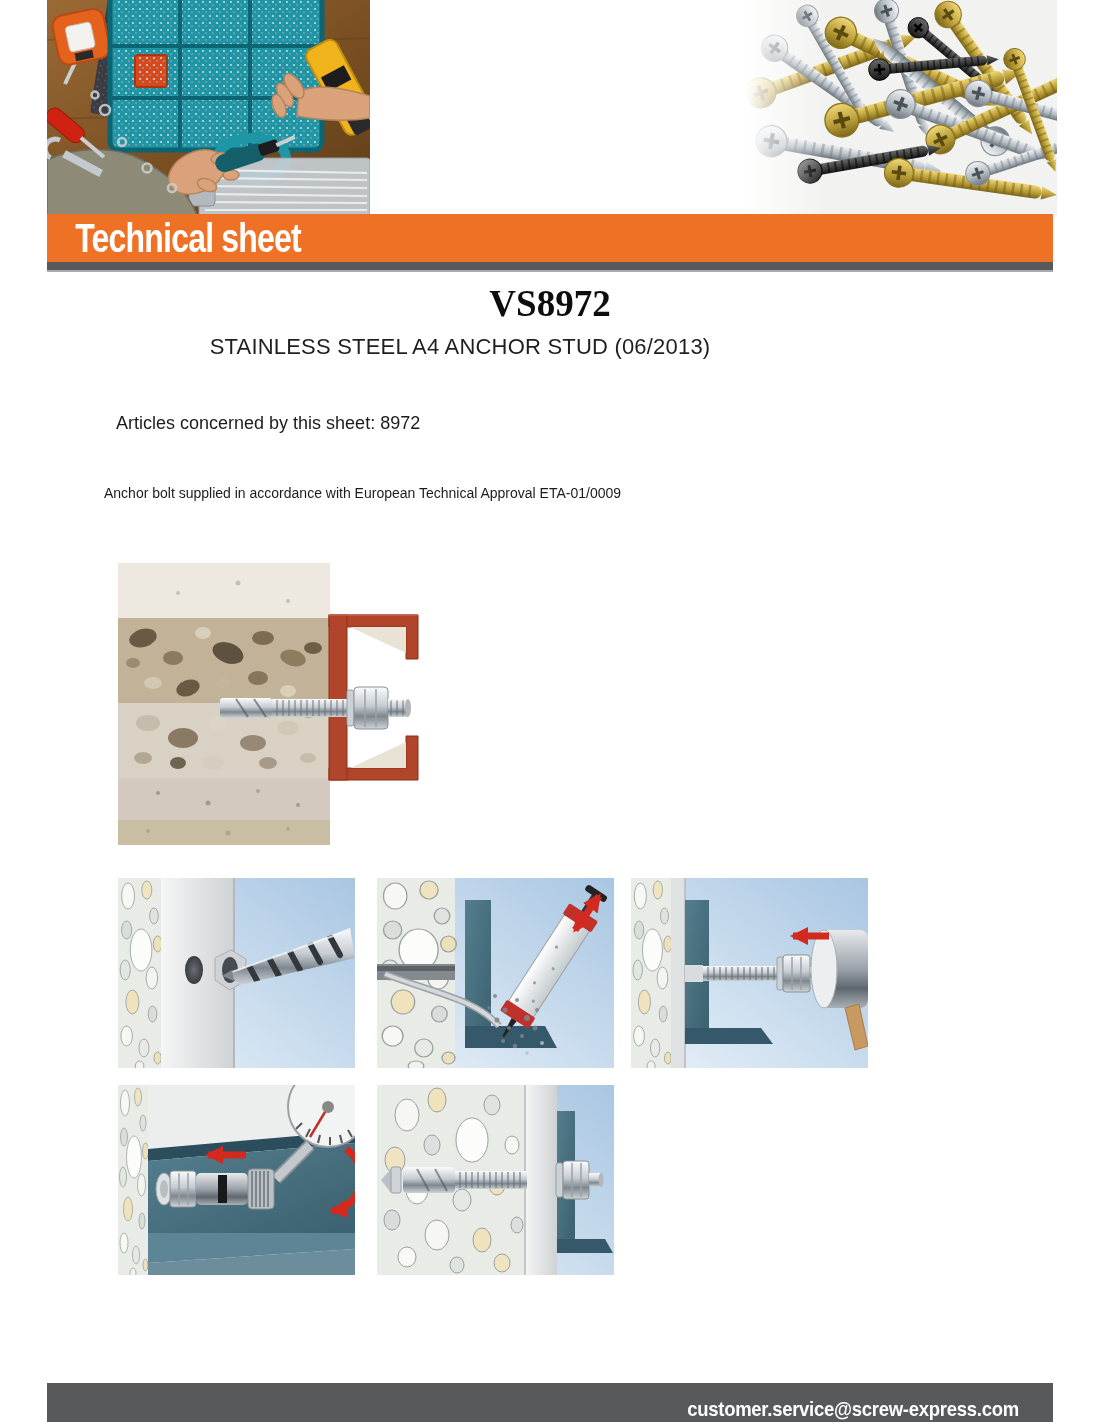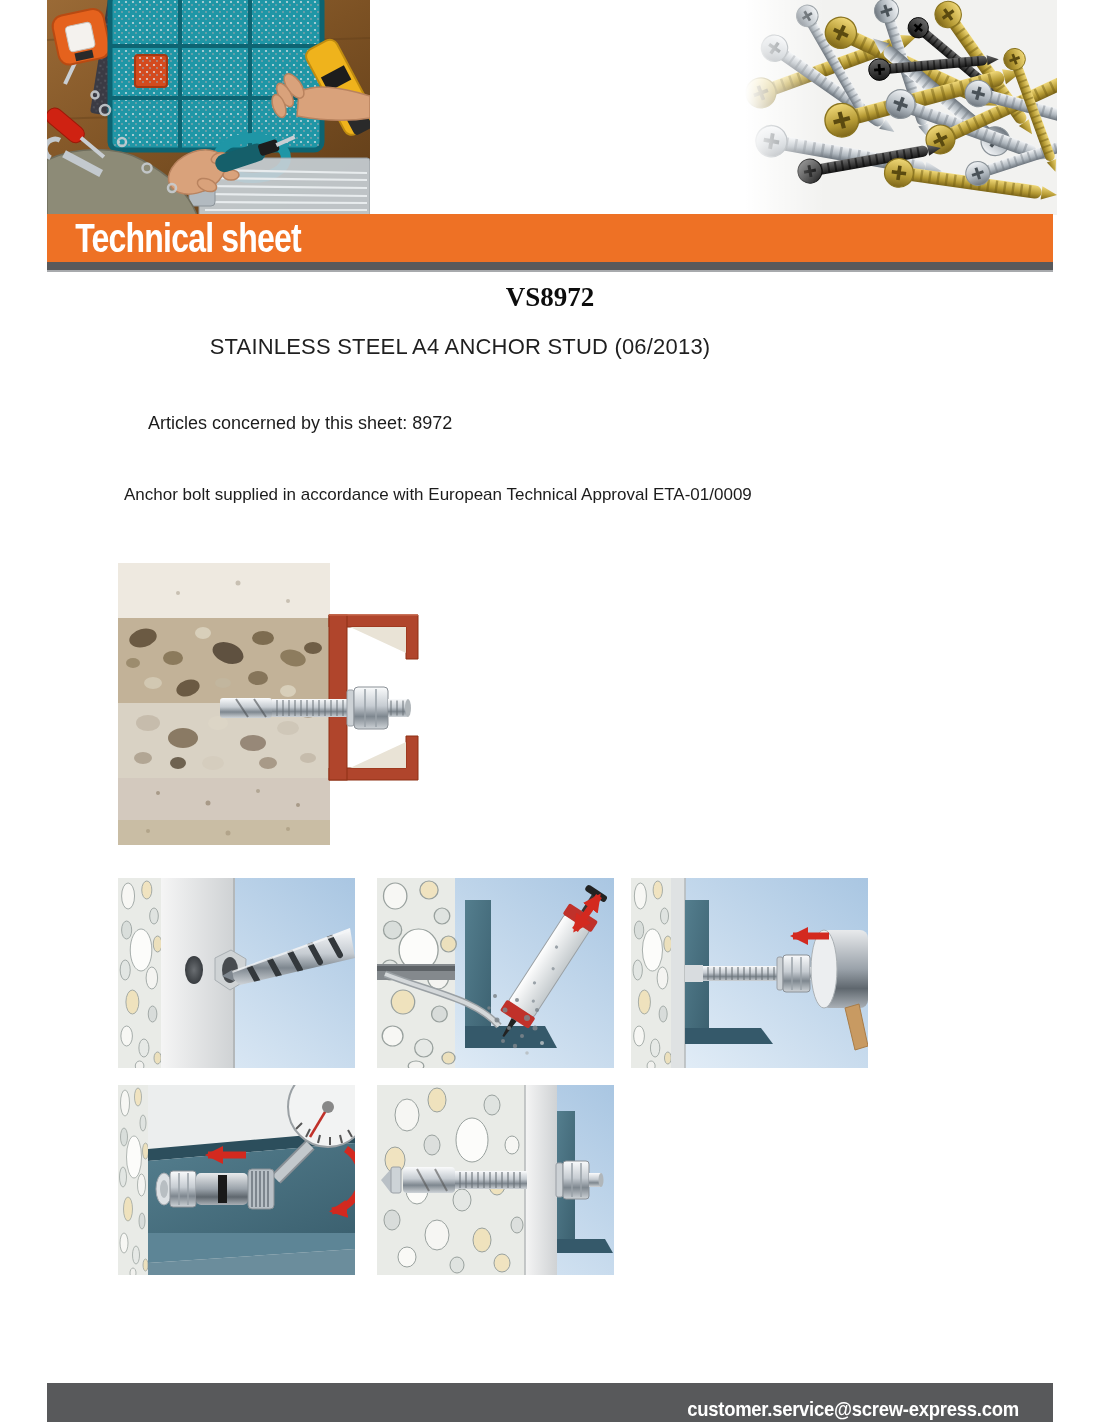--- a/index.html
+++ b/index.html
@@ -14,24 +14,24 @@
   .logo-text{position:absolute;left:16px;top:78px;font-size:37px;font-weight:bold;letter-spacing:-1.5px;white-space:nowrap;}
   .logo-p1{color:#55565A;}
   .logo-p2{color:#F4791F;font-style:italic;}
   .swoosh{position:absolute;left:18px;top:118px;}
   
   .banner{left:47px;top:214px;width:1006px;height:48px;background:#EE7125;display:flex;align-items:center;justify-content:flex-start;}
   .banner span{color:#fff;font-size:40px;font-weight:bold;transform:scaleX(.8);letter-spacing:-1px;}
   .graybar{left:47px;top:262px;width:1006px;height:8px;background:#58595B;}
   .graybar2{left:47px;top:270px;width:1006px;height:2px;background:#A8AAAD;}
   
-  .doc-code{left:0;top:282px;width:1100px;text-align:center;font-family:"Liberation Serif",serif;font-weight:bold;font-size:27px;color:#0d0d0d;}
+  .doc-code{left:0;top:282px;width:1100px;text-align:center;font-family:"Liberation Serif",serif;font-weight:bold;font-size:37px;color:#0d0d0d;}
   .doc-title{left:0;top:334px;width:920px;text-align:center;font-size:22px;color:#1f1f1f;letter-spacing:.2px;}
-  .articles-line{left:116px;top:413px;font-size:18px;color:#1c1c1c;margin-left:32px;}
-  .approval-line{left:124px;top:485px;font-size:17px;color:#1c1c1c;}
+  .articles-line{left:116px;top:413px;font-size:18px;color:#1c1c1c;}
+  .approval-line{left:104px;top:485px;font-size:14px;color:#1c1c1c;}
   
   .fig-main{left:118px;top:563px;width:310px;height:282px;}
   .tile{width:237px;height:190px;}
   .s1{left:118px;top:878px;} .s2{left:377px;top:878px;} .s3{left:631px;top:878px;}
   .s4{left:118px;top:1085px;} .s5{left:377px;top:1085px;}
   
   .footer{left:47px;top:1383px;width:1006px;height:51px;background:#58595B;display:flex;align-items:center;justify-content:flex-end;}
   .footer span{color:#fff;font-weight:bold;font-size:21px;margin-right:34px;transform:scaleX(.88);transform-origin:right center;letter-spacing:-.3px;}
   svg{display:block;}
 </style>

